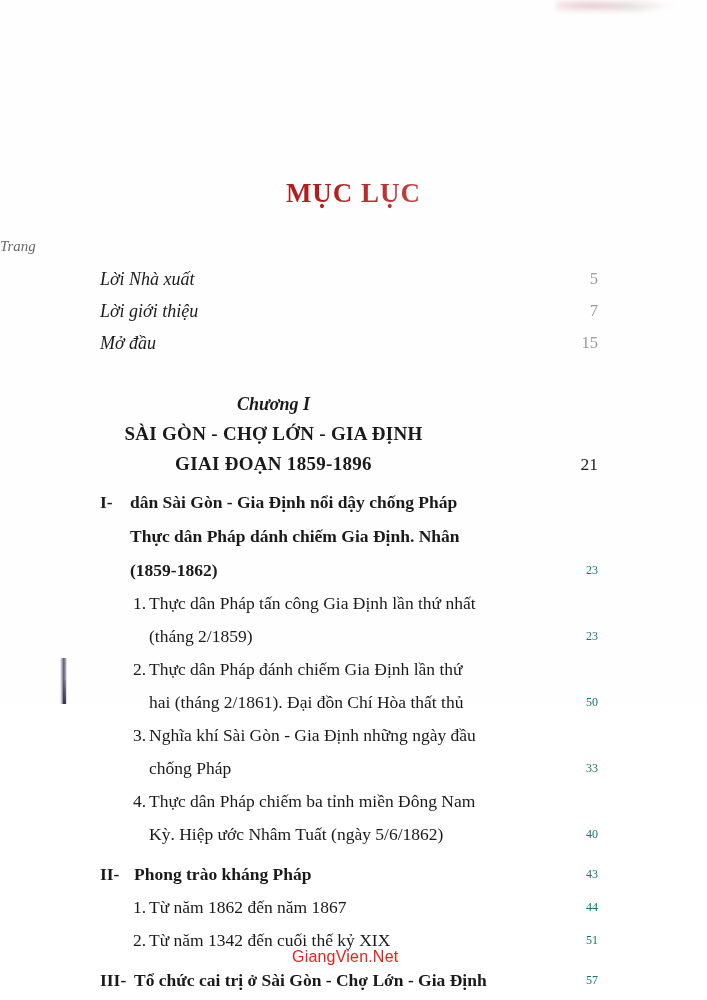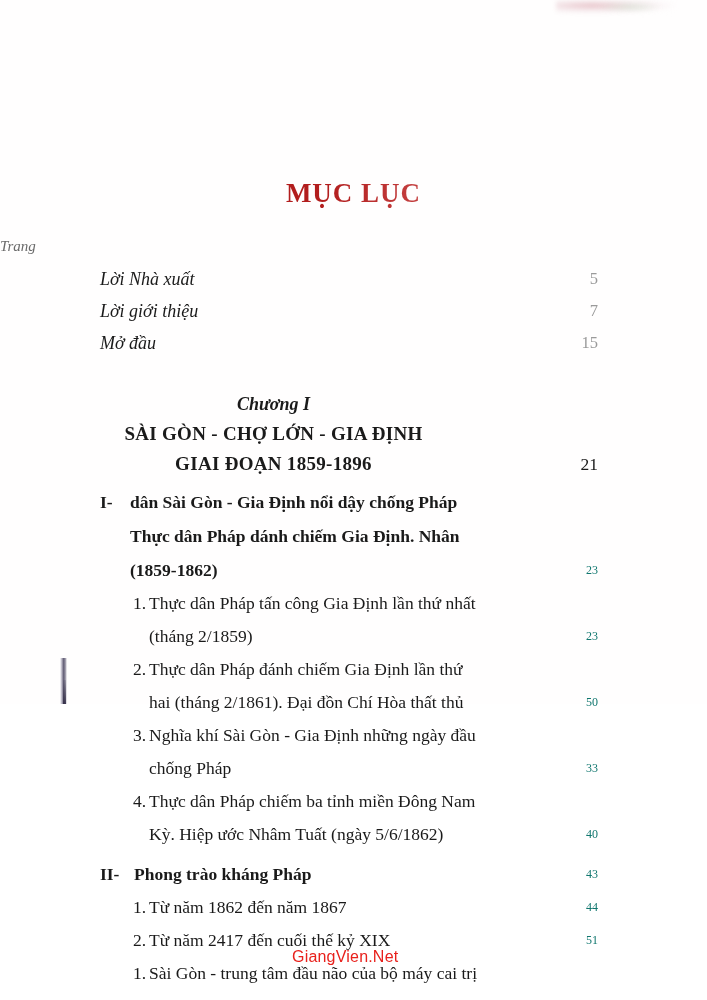--- a/index.html
+++ b/index.html
@@ -363,25 +363,32 @@
       <div class="label">
         <span class="marker">1.</span>
         <span class="item-text">Từ năm 1862 đến năm 1867</span>
       </div>
       <div class="page-num">44</div>
     </div>
 
     <div class="row item">
       <div class="label">
         <span class="marker">2.</span>
-        <span class="item-text">Từ năm 2417 đến cuối thế kỷ XIX</span>
+        <span class="item-text">Từ năm 1342 đến cuối thế kỷ XIX</span>
       </div>
       <div class="page-num">51</div>
     </div>
 
+    <div class="row sec inline">
+      <div class="label">
+        <span class="marker">III-</span>
+        <span class="sec-text">Tổ chức cai trị ở Sài Gòn - Chợ Lớn - Gia Định</span>
+      </div>
+      <div class="page-num">57</div>
+    </div>
 
     <div class="row item two-line">
       <div class="label">
         <span class="marker">1.</span>
         <span class="item-text">Sài Gòn - trung tâm đầu não của bộ máy cai trị</span>
 
       </div>
 
     </div>
 

